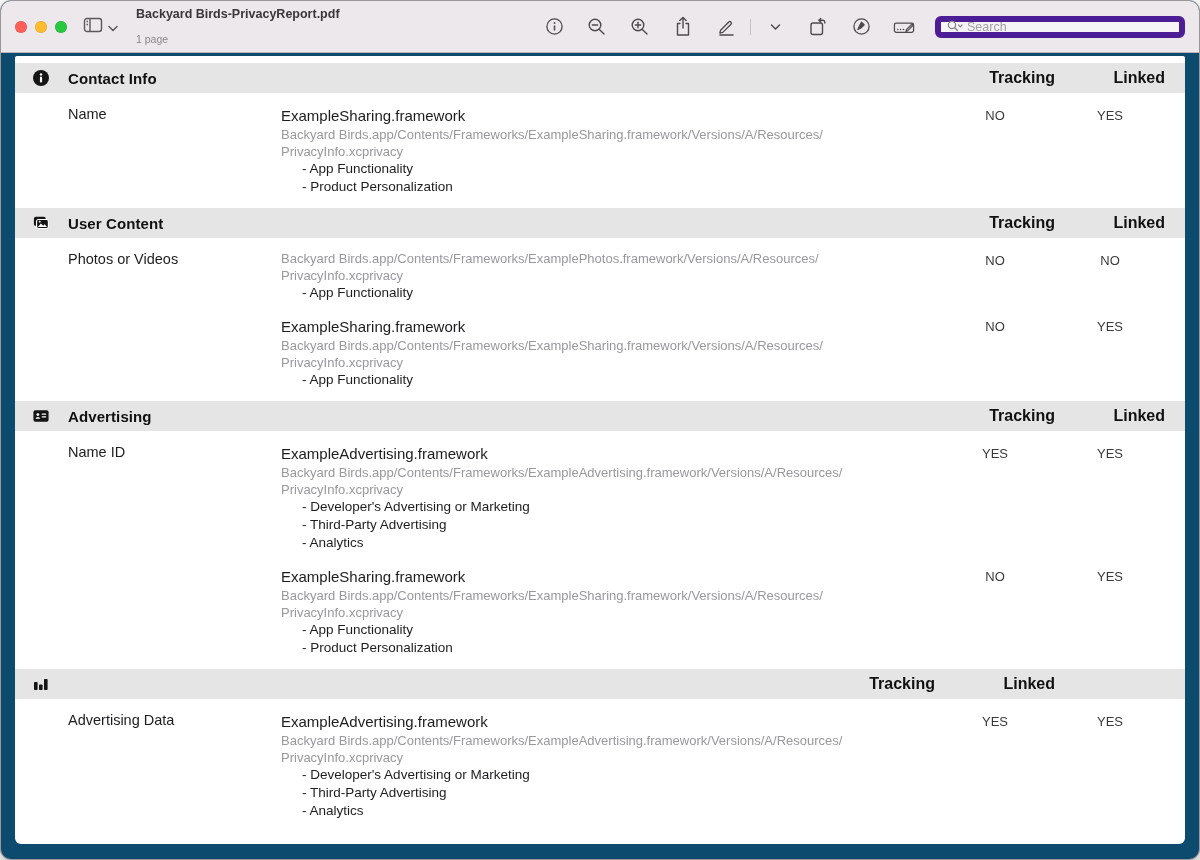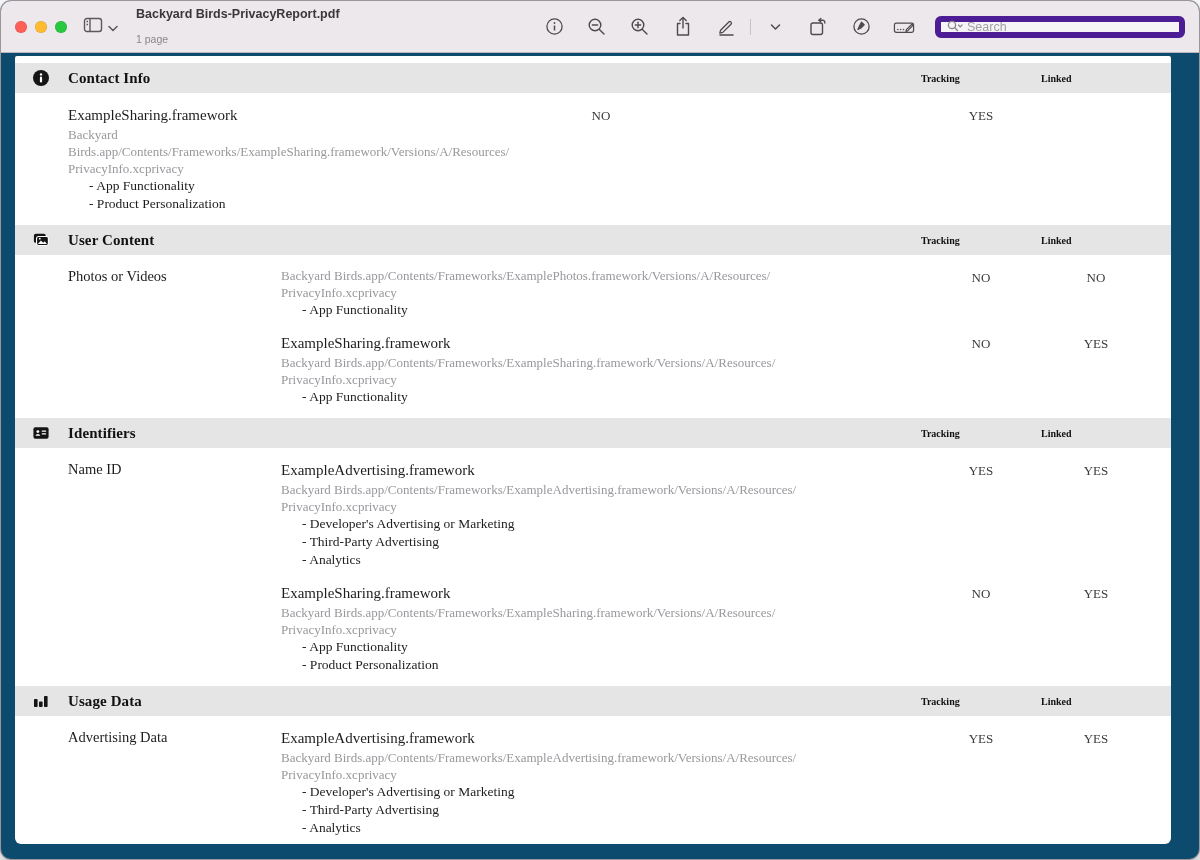--- a/index.html
+++ b/index.html
@@ -37,33 +37,33 @@
   .searchbox {
     width:250px; height:22px; background:#f6f4f6; border:6px solid #4c1d95;
     border-radius:6px; display:flex; align-items:center; padding:0 6px; gap:4px;
   }
   .searchbox input {
     border:none; outline:none; background:transparent; width:100%;
     font-size:12.5px; color:#3a363a; font-family:"Liberation Sans",sans-serif;
   }
   .searchbox input::placeholder { color:#a39fa3; }
   
-  .content { height:805px; padding:3px 28px 14px 14px;font-family:Liberation Serif, serif; }
+  .content { height:805px; padding:3px 14px 14px 14px; }
   .page {
     width:100%; height:100%; background:#ffffff; border-radius:2px 2px 6px 6px;
     padding-top:7px; overflow:hidden;
   }
   .band {
     height:30px; background:#e5e5e5; margin-bottom:10px;
     display:grid; grid-template-columns:36px 1fr 120px 110px;
     align-items:center; padding:0 20px 0 17px;
   }
   .band-icon { width:18px; height:18px; display:flex; align-items:center; }
   .band-title { font-size:15px; font-weight:bold; color:#111; letter-spacing:.1px; }
-  .col-h { font-size:10px; font-weight:bold; color:#111; text-align:left; }
+  .col-h { font-size:16px; font-weight:bold; color:#111; text-align:right; }
   .entry {
     display:grid; grid-template-columns:213px 1fr 120px 110px;
     padding:2px 20px 0 53px; margin-bottom:12px;
   }
   .dtype { font-size:14.5px; color:#1d1d1f; padding-top:1px; }
   .fw-name { font-size:15px; line-height:21px; color:#1d1d1f; }
   .fw-path { font-size:13px; line-height:17px; color:#98989d; }
   .purpose { font-size:13.5px; line-height:18px; color:#1d1d1f; margin-left:21px; }
   .val { font-size:13px; color:#3a3a3c; text-align:center; padding-top:3px; }
 </style>
@@ -190,20 +190,21 @@
             <circle cx="9" cy="5.4" r="1.2" fill="#fff"></circle>
             <rect x="7.9" y="7.6" width="2.2" height="6" rx="1.1" fill="#fff"></rect>
           </svg>
         </span>
         <div class="band-title">Contact Info</div>
         <div class="col-h">Tracking</div>
         <div class="col-h">Linked</div>
       </div>
 
       <div class="entry">
+        <div class="dtype">Name</div>
         <div>
           <div class="fw-name">ExampleSharing.framework</div>
           <div class="fw-path">
             <div>Backyard Birds.app/Contents/Frameworks/ExampleSharing.framework/Versions/A/Resources/</div>
             <div>PrivacyInfo.xcprivacy</div>
           </div>
           <div class="purpose">- App Functionality</div>
           <div class="purpose">- Product Personalization</div>
         </div>
         <div class="val">NO</div>
@@ -254,21 +255,21 @@
       <div class="band">
         <span class="band-icon">
           <svg width="19" height="18" viewBox="0 0 19 18">
             <rect x="1.5" y="3" width="16" height="12" rx="2" fill="#151515"></rect>
             <circle cx="6.2" cy="7.5" r="1.5" fill="#fff"></circle>
             <path d="M3.6 11.8 a2.7 2.3 0 0 1 5.2 0 z" fill="#fff"></path>
             <rect x="10.2" y="6.4" width="4.8" height="1.3" rx="0.65" fill="#fff"></rect>
             <rect x="10.2" y="9.3" width="4.8" height="1.3" rx="0.65" fill="#fff"></rect>
           </svg>
         </span>
-        <div class="band-title">Identifiers</div>
+        <div class="band-title">Advertising</div>
         <div class="col-h">Tracking</div>
         <div class="col-h">Linked</div>
       </div>
 
       <div class="entry">
         <div class="dtype">Name ID</div>
         <div>
           <div class="fw-name">ExampleAdvertising.framework</div>
           <div class="fw-path">
             <div>Backyard Birds.app/Contents/Frameworks/ExampleAdvertising.framework/Versions/A/Resources/</div>
@@ -298,21 +299,20 @@
       </div>
 
       <div class="band">
         <span class="band-icon">
           <svg width="18" height="18" viewBox="0 0 18 18">
             <rect x="2" y="7" width="3.6" height="8" rx="0.8" fill="#151515"></rect>
             <rect x="7" y="9.5" width="3.6" height="5.5" rx="0.8" fill="#151515"></rect>
             <rect x="12" y="4" width="3.6" height="11" rx="0.8" fill="#151515"></rect>
           </svg>
         </span>
-        <div class="band-title">Usage Data</div>
         <div class="col-h">Tracking</div>
         <div class="col-h">Linked</div>
       </div>
 
       <div class="entry">
         <div class="dtype">Advertising Data</div>
         <div>
           <div class="fw-name">ExampleAdvertising.framework</div>
           <div class="fw-path">
             <div>Backyard Birds.app/Contents/Frameworks/ExampleAdvertising.framework/Versions/A/Resources/</div>

